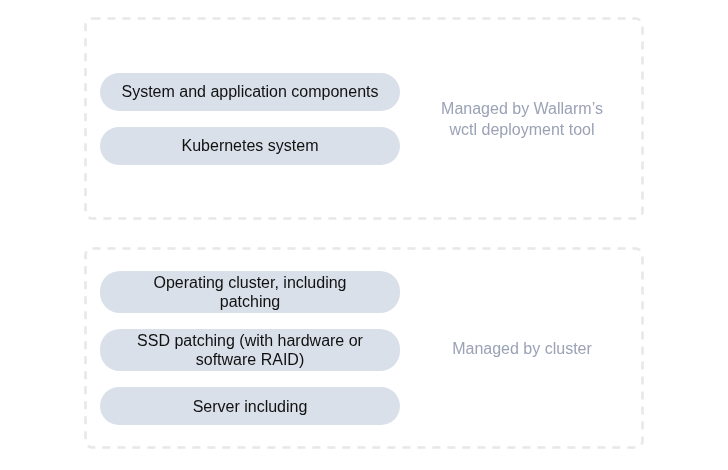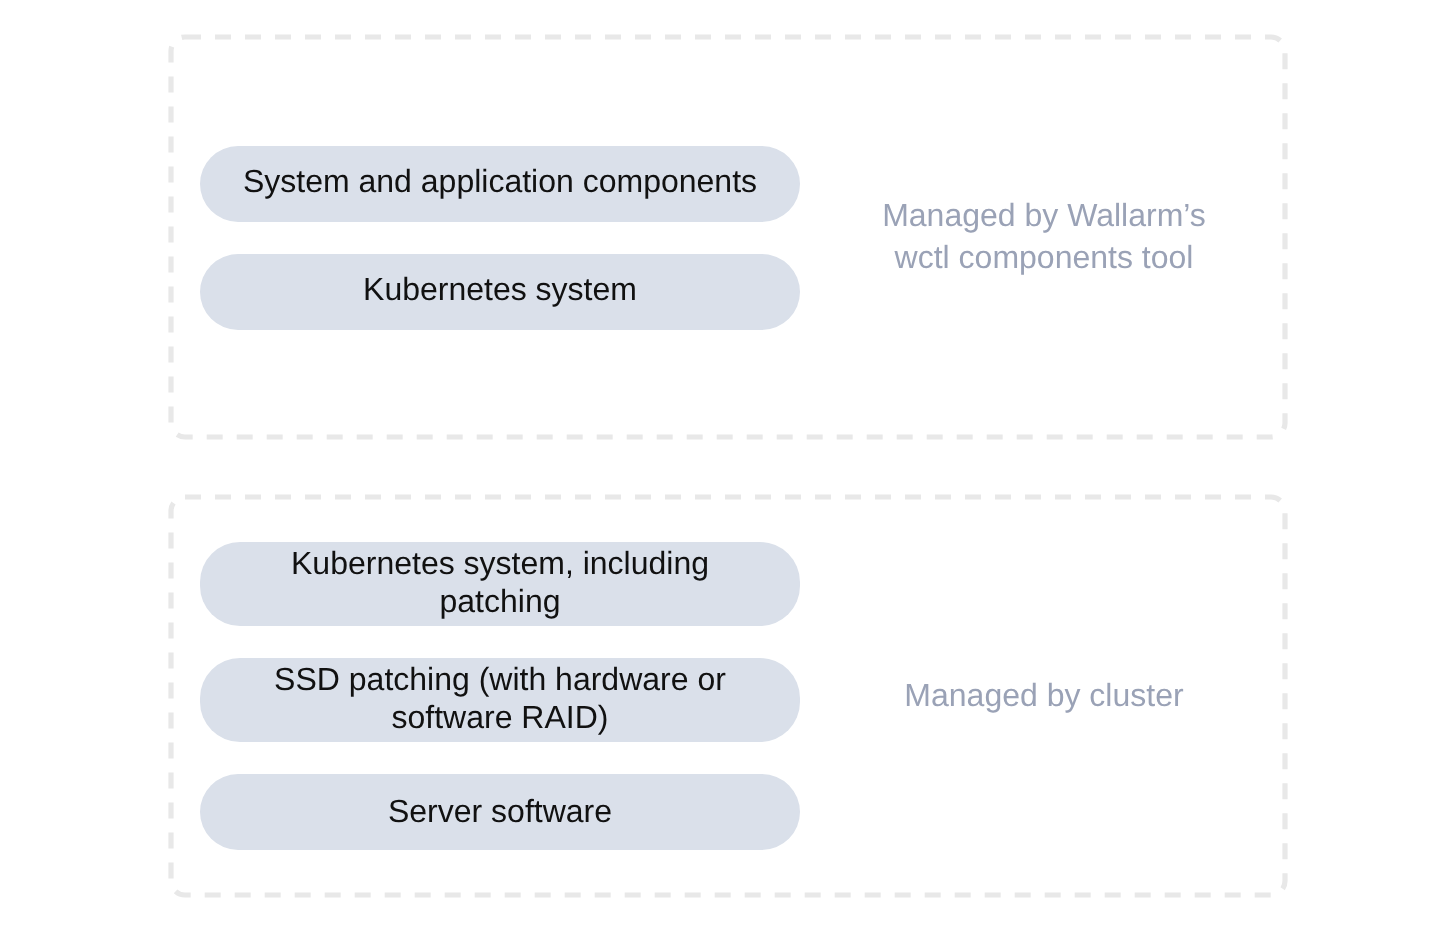--- a/index.html
+++ b/index.html
@@ -72,30 +72,30 @@
 
   <div class="panel panel-top">
     <svg class="panel-border-svg" width="560" height="203">
       <rect x="1.5" y="1.5" width="557" height="200" rx="7" fill="none" stroke="#e8e8e8" stroke-width="2.6" stroke-dasharray="8 7"></rect>
     </svg>
     <div class="pill-column">
       <div class="pill">System and application components</div>
       <div class="pill">Kubernetes system</div>
     </div>
     <div class="side-label">Managed by Wallarm’s
-wctl components tool</div>
+wctl deployment tool</div>
   </div>
 
   <div class="panel panel-bottom">
     <svg class="panel-border-svg" width="560" height="202">
       <rect x="1.5" y="1.5" width="557" height="199" rx="7" fill="none" stroke="#e8e8e8" stroke-width="2.6" stroke-dasharray="8 7"></rect>
     </svg>
     <div class="pill-column">
-      <div class="pill">Kubernetes system, including
+      <div class="pill">Operating cluster, including
 patching</div>
       <div class="pill">SSD patching (with hardware or
 software RAID)</div>
-      <div class="pill">Server software</div>
+      <div class="pill">Server including</div>
     </div>
     <div class="side-label">Managed by cluster</div>
   </div>
 
 </div>
 
 </body></html>

